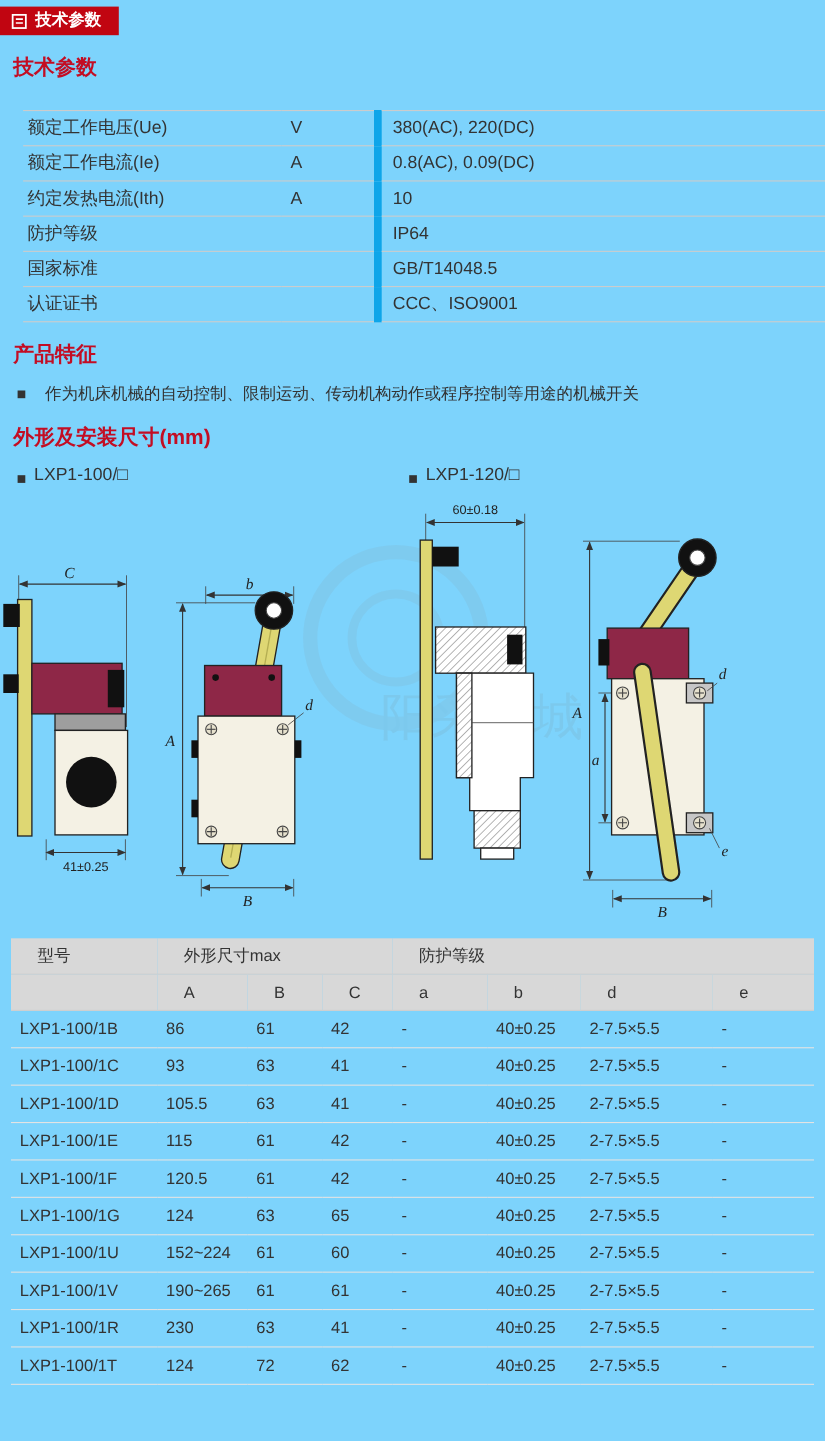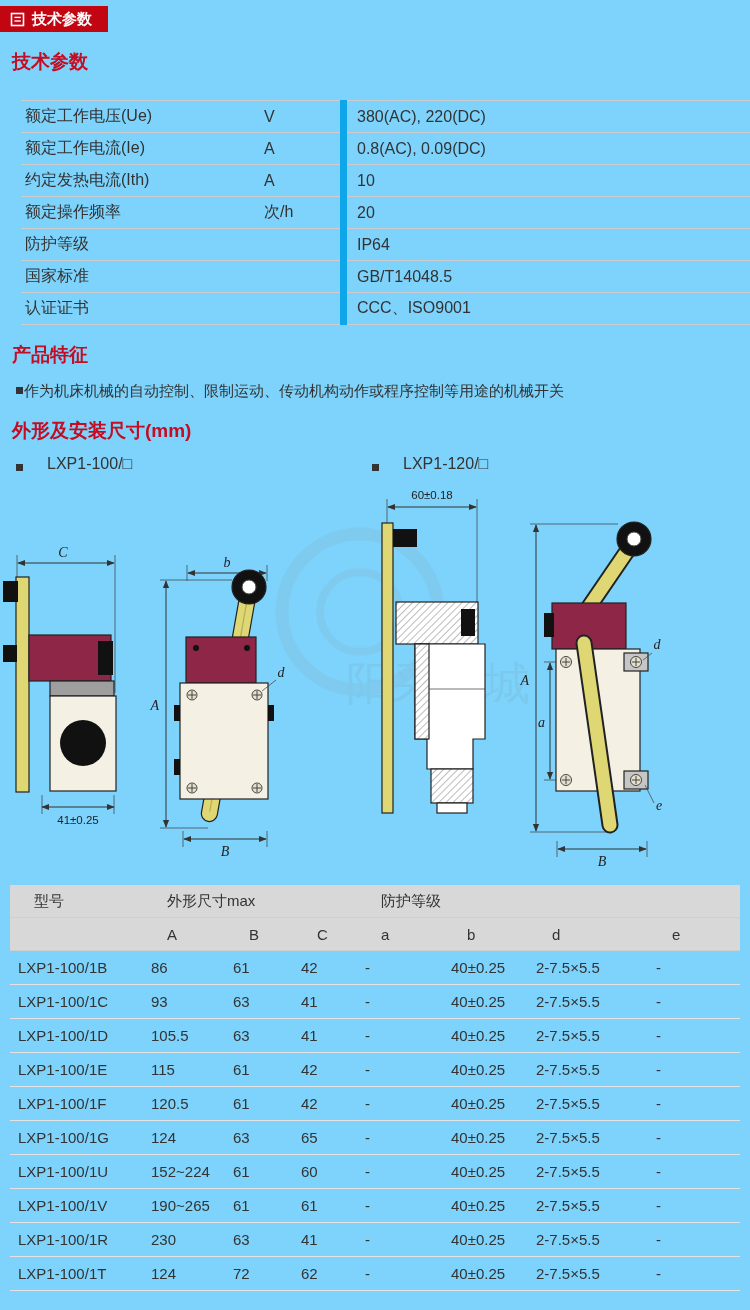--- a/index.html
+++ b/index.html
@@ -16,26 +16,26 @@
 
   
   table.params{width:730px;margin:26px 21px 0;border-collapse:collapse;font-size:16px;table-layout:fixed;}
   table.params td{height:29px;border-bottom:1px solid #ccc;vertical-align:middle;}
   table.params tr:first-child td{border-top:1px solid #ccc;}
   td.p-label{width:230px;padding-left:4px;}
   td.p-unit{width:75px;padding-left:8px;}
   td.p-value{border-left:7px solid #0ea5e9;padding-left:10px;}
 
   
-  .feature-item{display:flex;align-items:flex-start;gap:1px;margin:14px 0 0 16px;font-size:15px;line-height:20px;}
+  .feature-item{display:flex;align-items:flex-start;gap:18px;margin:14px 0 0 16px;font-size:15px;line-height:20px;}
   .sq-bullet{flex:0 0 auto;width:7px;height:7px;background:#333;margin-top:6px;}
 
   
   .variant-row{display:flex;margin:12px 0 0 16px;}
-  .variant{display:flex;align-items:center;gap:24px;font-size:16px;}
+  .variant{display:flex;align-items:center;gap:8px;font-size:16px;}
   .variant:first-child{width:356px;}
 
   .drawings{display:block;margin:4px 0 0 0;}
   text.dim{font:italic 14px "Liberation Serif","DejaVu Serif",serif;fill:#222;}
   text.dimnum{font:11.5px "Liberation Sans","DejaVu Sans",sans-serif;fill:#222;}
   .dimline{stroke:#333;stroke-width:1;}
   .extline{stroke:#444;stroke-width:0.75;}
   .outl{stroke:#222;stroke-width:1.2;}
 
   
@@ -71,25 +71,20 @@
         </tr>
         <tr>
           <td class="p-label">额定工作电流(Ie)</td>
           <td class="p-unit">A</td>
           <td class="p-value">0.8(AC), 0.09(DC)</td>
         </tr>
         <tr>
           <td class="p-label">约定发热电流(Ith)</td>
           <td class="p-unit">A</td>
           <td class="p-value">10</td>
-        </tr>
-        <tr>
-          <td class="p-label">额定操作频率</td>
-          <td class="p-unit">次/h</td>
-          <td class="p-value">20</td>
         </tr>
         <tr>
           <td class="p-label">防护等级</td>
           <td class="p-unit"></td>
           <td class="p-value">IP64</td>
         </tr>
         <tr>
           <td class="p-label">国家标准</td>
           <td class="p-unit"></td>
           <td class="p-value">GB/T14048.5</td>

